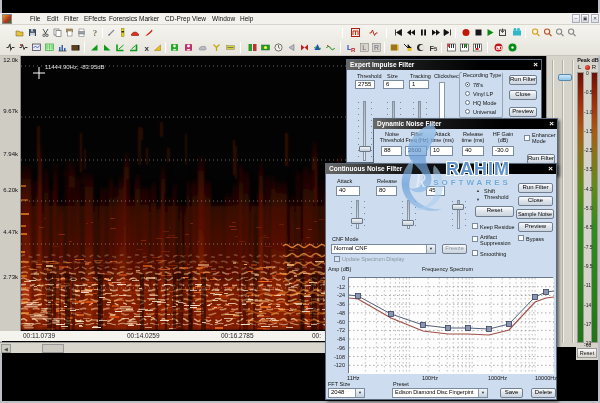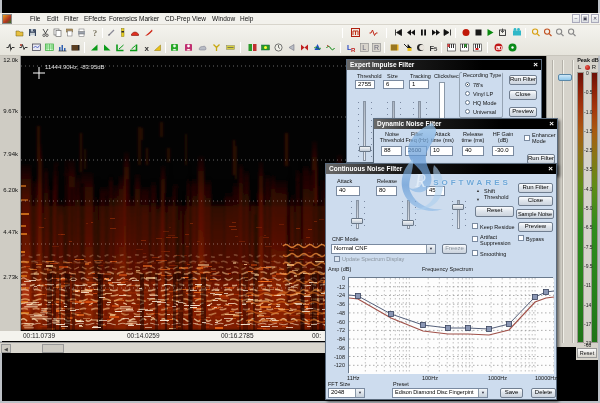--- a/index.html
+++ b/index.html
@@ -1218,15 +1218,16 @@
 <stop offset="0" stop-color="#9cc8ee"></stop>
             <stop offset="0.5" stop-color="#5e96d4"></stop>
             <stop offset="1" stop-color="#90bce8"></stop>
 </linearGradient>
         </defs>
 <path d="M34 0 C16 9 7 21 11 33 C14 43 27 46 25 57 C24 65 15 68 10 64 C17 73 30 70 33 60 C36 50 26 43 28 32 C30 22 39 17 38 6 Z" fill="url(#fg)" opacity="0.7"></path>
 <path d="M15 36 C3 47 0 63 9 76 C16 86 32 91 45 86 C32 88 18 81 13 70 C8 59 16 51 15 36 Z" fill="url(#fg)" opacity="0.66"></path>
 <path d="M36 42 C46 51 48 65 41 76 C35 85 23 89 14 86 C25 87 35 80 37 70 C39 60 33 51 36 42 Z" fill="#abcfee" opacity="0.6"></path>
 <text x="17" y="64" font-family="Liberation Serif, serif" font-size="18" font-style="italic" fill="#e6f1fb" opacity="0.8">R</text>
 </svg>
+   <div id="wmtxt">RAHIM</div>
    <div id="wmtxt2">SOFTWARES</div>
  </div>
 </div>
 
 </body></html>

